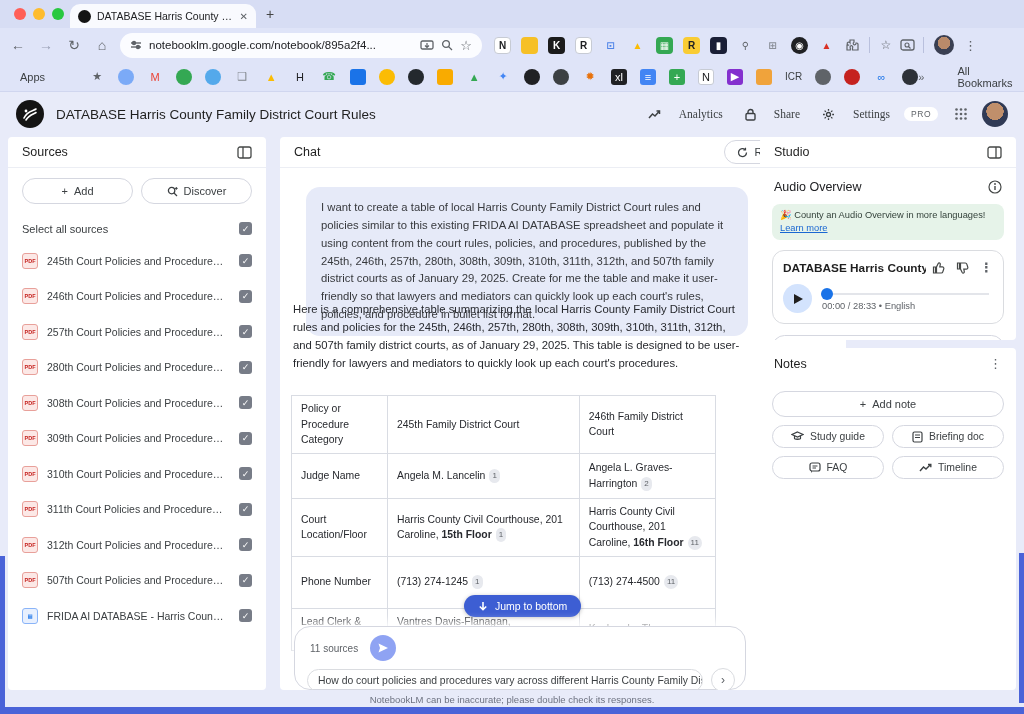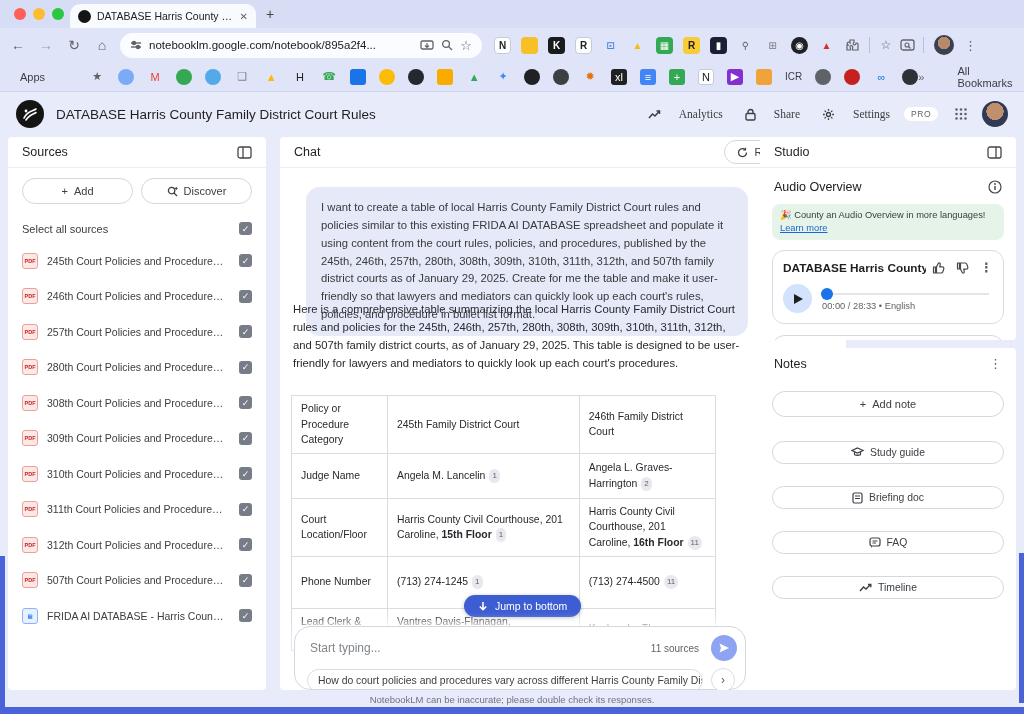--- a/index.html
+++ b/index.html
@@ -84,21 +84,21 @@
   #aocard .t .ttl { flex:1; white-space:nowrap; overflow:hidden; }
   #player { display:flex; align-items:center; margin-top:9px; gap:9px; }
   #playbtn { width:29px; height:29px; border-radius:50%; background:#d3e3fd; display:flex; align-items:center; justify-content:center; flex:none; }
   #playbtn .tri { width:0; height:0; border-left:9px solid #1f1f1f; border-top:5.5px solid transparent; border-bottom:5.5px solid transparent; margin-left:2px; }
   #track { flex:1; position:relative; height:22px; }
   #track .line { position:absolute; left:0; right:4px; top:5px; height:2px; background:#e3e5ea; }
   #track .dot { position:absolute; left:0; top:0; width:12px; height:12px; border-radius:50%; background:#1a73e8; }
   #track .time { position:absolute; left:1px; top:13px; font-size:9.3px; color:#5f6368; white-space:nowrap; }
   #imode { margin:11px 12px 0; height:25px; border:1px solid #d5d7e0; border-radius:14px; display:flex; align-items:center; justify-content:center; gap:7px; font-size:11px; color:#3c4043; }
   #addnote { margin:12px 12px 0; }
-  #toolchips { display:grid; grid-template-columns:1fr; gap:22px; margin:24px 12px 0; }
+  #toolchips { display:grid; grid-template-columns:1fr 1fr; gap:8px; margin:8px 12px 0; }
   .tchip { height:23px; border:1px solid #d5d7e0; border-radius:12px; display:flex; align-items:center; justify-content:center; gap:6px; font-size:10.4px; color:#3c4043; }
   #emptystate { text-align:center; margin-top:48px; padding:0 18px; }
   #emptytitle { font-size:11px; font-weight:bold; color:#3c4043; margin-top:9px; }
   #emptycap { font-size:10.4px; color:#8a8f98; line-height:1.45; margin-top:3px; }
   .kebab { color:#5f6368; font-size:13px; }
   
   #disclaim { left:0; top:694px; width:1024px; text-align:center; font-size:9.5px; color:#6d7280; }
   .frame { background:#4a63d8; position:absolute; }
   #fr-l { left:0; top:556px; width:5px; height:158px; }
   #fr-r { left:1019px; top:553px; width:5px; height:150px; }
@@ -453,21 +453,20 @@
 
   <div id="jump">
     <svg width="10" height="11" viewBox="0 0 10 11">
         <path d="M5 1v7M1.8 5.5L5 8.7 8.2 5.5" fill="none" stroke="#fff" stroke-width="1.6"></path>
       </svg>
     <span>Jump to bottom</span>
   </div>
 
   <div id="inputbox">
     <div class="r1">
-      <span id="typing">Start typing...</span>
       <span id="srccount">11 sources</span>
       <div id="sendbtn">
         <svg width="12" height="12" viewBox="0 0 12 12">
             <path d="M1.5 1.5L11 6 1.5 10.5 3 6z" fill="#fff"></path>
           </svg>
       </div>
     </div>
     <div class="r2">
       <div id="sugg">How do court policies and procedures vary across different Harris County Family District Courts?</div>
       <div id="suggbtn">›</div>

